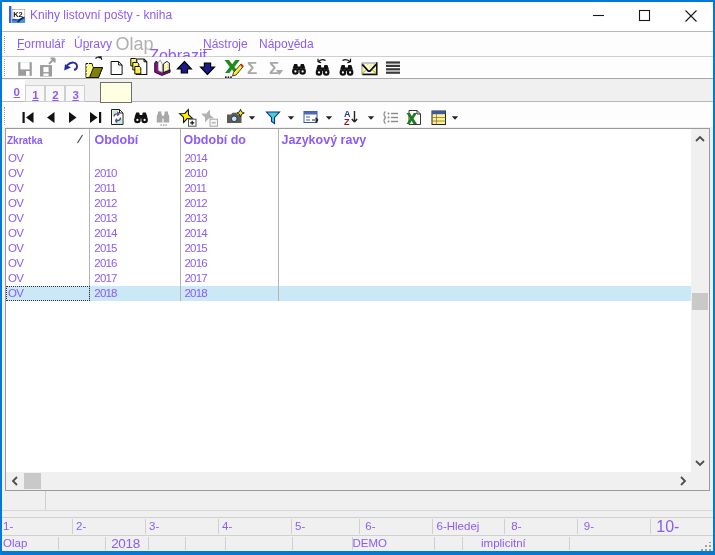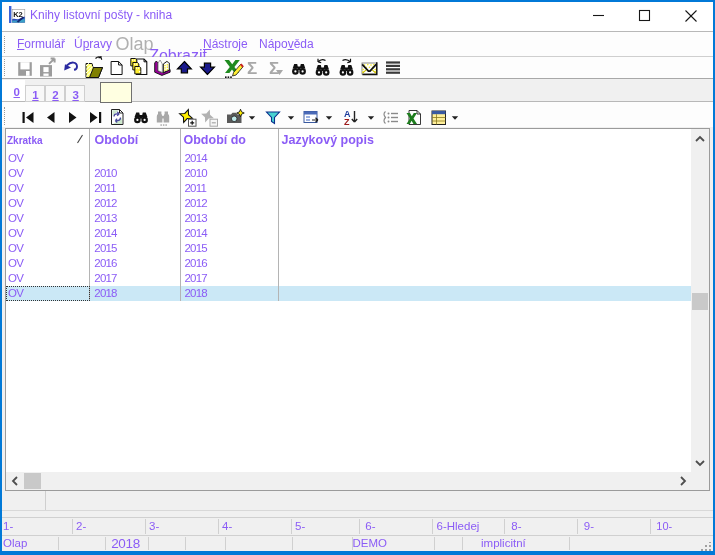--- a/index.html
+++ b/index.html
@@ -296,21 +296,21 @@
 <div class="abs" style="left:278px;top:128.5px;width:1px;height:172.5px;background:#b4b4b4;"></div>
 
 <div class="abs" style="left:6px;top:286px;width:84px;height:15px;border:1px dotted #333;"></div>
 
 <div class="txt" style="left:7px;top:134.2px;height:13px;line-height:13px;font-size:10px;font-weight:bold;">Zkratka</div>
 <svg class="abs" style="left:76px;top:134px;" width="8" height="10" viewBox="0 0 8 10">
     <line x1="6.5" y1="1" x2="1.5" y2="9" stroke="#444" stroke-width="1.1"></line>
   </svg>
 <div class="txt" style="left:94.5px;top:134.2px;height:13px;line-height:13px;font-size:12.5px;font-weight:bold;">Období</div>
 <div class="txt" style="left:183.5px;top:134.2px;height:13px;line-height:13px;font-size:12.5px;font-weight:bold;">Období do</div>
-<div class="txt" style="left:281.5px;top:134.2px;height:13px;line-height:13px;font-size:12.5px;font-weight:bold;">Jazykový popis</div>
+<div class="txt" style="left:281.5px;top:134.2px;height:13px;line-height:13px;font-size:12.5px;font-weight:bold;">Jazykový ravy</div>
 <div id="rows">
     <div class="txt" style="left:8px;top:151px;height:15px;line-height:15px;font-size:11.5px;letter-spacing:-0.8px;">OV</div>
     <div class="txt" style="left:184.5px;top:151px;height:15px;line-height:15px;font-size:11.5px;letter-spacing:-0.8px;">2014</div>
     <div class="txt" style="left:8px;top:166px;height:15px;line-height:15px;font-size:11.5px;letter-spacing:-0.8px;">OV</div>
     <div class="txt" style="left:94.3px;top:166px;height:15px;line-height:15px;font-size:11.5px;letter-spacing:-0.8px;">2010</div>
     <div class="txt" style="left:184.5px;top:166px;height:15px;line-height:15px;font-size:11.5px;letter-spacing:-0.8px;">2010</div>
     <div class="txt" style="left:8px;top:181px;height:15px;line-height:15px;font-size:11.5px;letter-spacing:-0.8px;">OV</div>
     <div class="txt" style="left:94.3px;top:181px;height:15px;line-height:15px;font-size:11.5px;letter-spacing:-0.8px;">2011</div>
     <div class="txt" style="left:184.5px;top:181px;height:15px;line-height:15px;font-size:11.5px;letter-spacing:-0.8px;">2011</div>
     <div class="txt" style="left:8px;top:196px;height:15px;line-height:15px;font-size:11.5px;letter-spacing:-0.8px;">OV</div>
@@ -371,21 +371,21 @@
     <div class="abs" style="left:650.2px;top:519px;width:1px;height:15px;background:#d0d0d0;"></div>
     <div class="txt" style="left:3px;top:517.5px;height:17px;line-height:17px;font-size:11.5px;">1-</div>
     <div class="txt" style="left:76px;top:517.5px;height:17px;line-height:17px;font-size:11.5px;">2-</div>
     <div class="txt" style="left:149px;top:517.5px;height:17px;line-height:17px;font-size:11.5px;">3-</div>
     <div class="txt" style="left:222px;top:517.5px;height:17px;line-height:17px;font-size:11.5px;">4-</div>
     <div class="txt" style="left:295px;top:517.5px;height:17px;line-height:17px;font-size:11.5px;">5-</div>
     <div class="txt" style="left:365.3px;top:517.5px;height:17px;line-height:17px;font-size:11.5px;">6-</div>
     <div class="txt" style="left:436.5px;top:517.5px;height:17px;line-height:17px;font-size:11.5px;">6-Hledej</div>
     <div class="txt" style="left:511.3px;top:517.5px;height:17px;line-height:17px;font-size:11.5px;">8-</div>
     <div class="txt" style="left:583.8px;top:517.5px;height:17px;line-height:17px;font-size:11.5px;">9-</div>
-    <div class="txt" style="left:656.3px;top:517.5px;height:17px;line-height:17px;font-size:11px;">10-</div>
+    <div class="txt" style="left:656.3px;top:517.5px;height:17px;line-height:17px;font-size:16px;">10-</div>
   </div>
 
 <div class="abs" style="left:2px;top:535px;width:711px;height:1px;background:#d0d0d0;"></div>
 <div id="st2sep">
     <div class="abs" style="left:58.4px;top:537px;width:1px;height:13px;background:#d0d0d0;"></div>
     <div class="abs" style="left:104.5px;top:537px;width:1px;height:13px;background:#d0d0d0;"></div>
     <div class="abs" style="left:147.7px;top:537px;width:1px;height:13px;background:#d0d0d0;"></div>
     <div class="abs" style="left:184.8px;top:537px;width:1px;height:13px;background:#d0d0d0;"></div>
     <div class="abs" style="left:224.6px;top:537px;width:1px;height:13px;background:#d0d0d0;"></div>
     <div class="abs" style="left:291.8px;top:537px;width:1px;height:13px;background:#d0d0d0;"></div>

